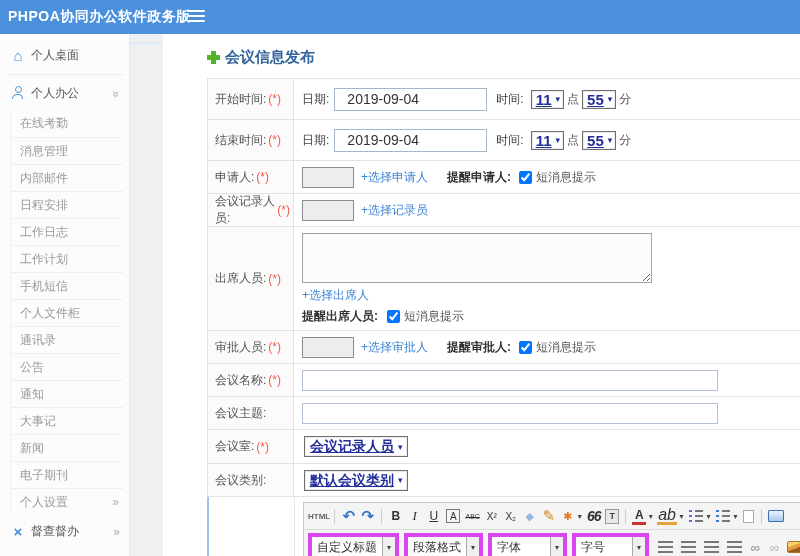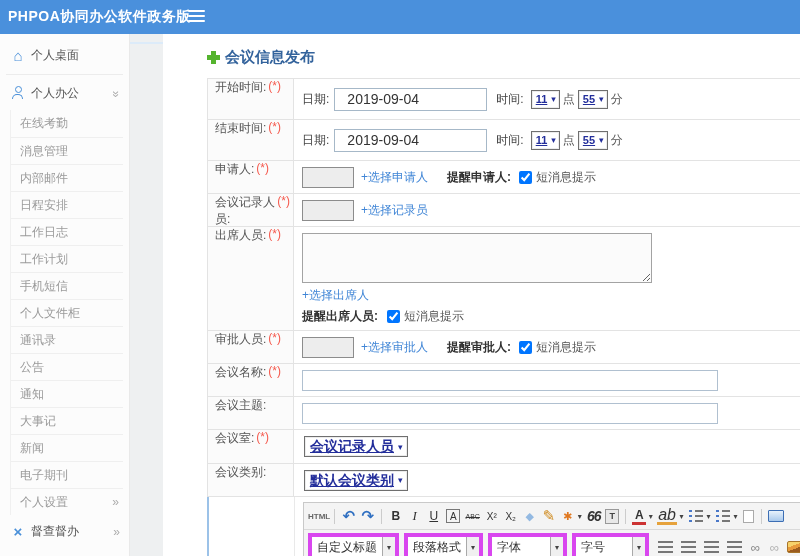--- a/index.html
+++ b/index.html
@@ -36,29 +36,29 @@
   .sub-settings { display:flex; align-items:center; margin:0 6px 0 10px; border-top:1px solid #efefef; border-left:1px solid #f0f0f0; height:27px; padding:0 4px 0 9px; color:#9a9a9a; cursor:pointer; }
   .sub-settings .side-label { line-height:26px; }
   
   .page-title { display:flex; align-items:center; gap:5px; margin:6px 0 11px 0; font-size:15px; font-weight:bold; color:#33639c; }
   .plus-icon { width:13px; height:13px; flex-shrink:0;
     background:linear-gradient(#55b42e,#55b42e) center/13px 5px no-repeat,
                linear-gradient(#55b42e,#55b42e) center/5px 13px no-repeat; }
   
   .ftable { border:1px solid #e3e3e3; border-bottom:none; }
   .frow { display:flex; border-bottom:1px solid #e3e3e3; align-items:center; background:#fff; }
-  .flabel { width:86px; flex-shrink:0; align-self:stretch; background:#fbfbfb; border-right:1px solid #e3e3e3; padding:0 3px 0 7px; display:flex; align-items:flex-start; gap:2px; }
+  .flabel { width:86px; flex-shrink:0; align-self:stretch; background:#fbfbfb; border-right:1px solid #e3e3e3; padding:0 3px 0 7px; display:flex; align-items:center; gap:2px; }
   .req { color:#f55a4e; }
   .fval { flex:1; min-width:0; padding:0 6px 0 8px; display:flex; align-items:center; }
   .h41 { height:41px; } .h33 { height:33px; } .h34 { height:34px; }
   .sub-label { color:#444; margin-right:5px; white-space:nowrap; }
   .ml { margin-left:9px; }
   .date-input { width:153px; height:23px; border:1px solid #a6b8c8; padding:0 12px; font-size:14px; color:#333; font-family:inherit; }
   .sel { display:inline-flex; align-items:center; border:1px solid #6f6f6f; background:#fff; box-shadow:inset 0 0 0 1px #ececec; padding:1px 3px 1px 4px; margin:0 2px; cursor:pointer; }
-  .sel .selv { color:#232e9b; font-weight:bold; text-decoration:underline; font-size:11px; line-height:15px; }
+  .sel .selv { color:#232e9b; font-weight:bold; text-decoration:underline; font-size:15px; line-height:15px; }
   .sel .caret { color:#232e9b; font-size:9px; margin-left:4px; }
   .sel.big { padding:2px 4px 2px 5px; }
   .sel.big .selv { font-size:14px; }
   .unit { color:#555; margin:0 1px; }
   .mini-input { width:52px; height:21px; border:1px solid #8c8c8c; background:#ededed; }
   .flink { color:#3f85d6; text-decoration:none; margin-left:7px; cursor:pointer; white-space:nowrap; }
   .remind { font-weight:bold; color:#333; margin-left:19px; white-space:nowrap; }
   .fval input[type=checkbox], .fval-col input[type=checkbox] { width:13px; height:13px; margin-left:8px; cursor:pointer; }
   .sms { color:#555; margin-left:4px; white-space:nowrap; }
   .fval-col { flex:1; min-width:0; display:block; padding:6px 6px 5px 8px; }

